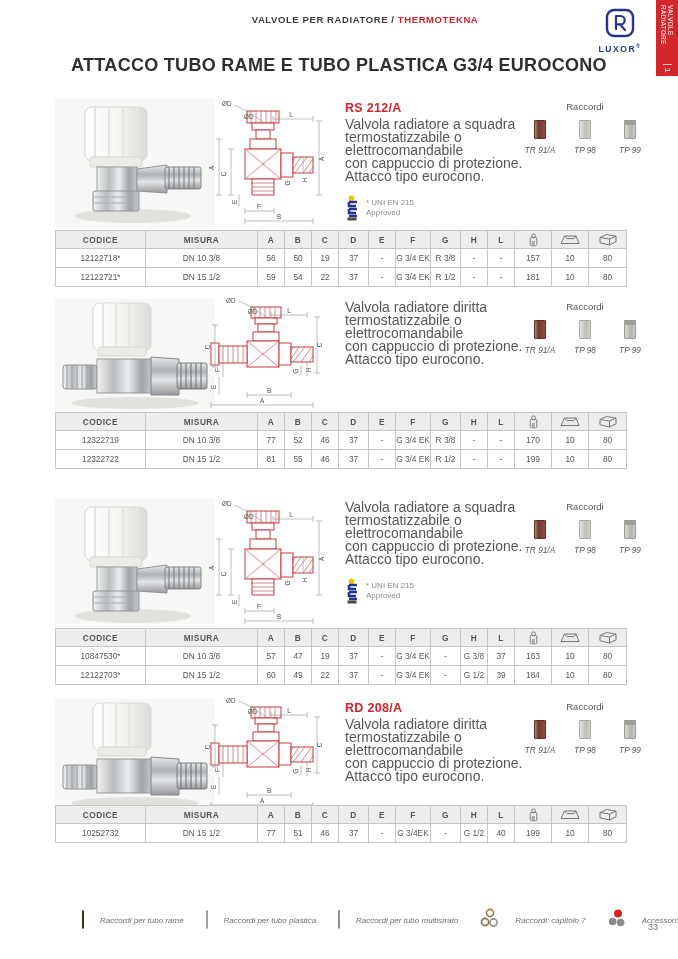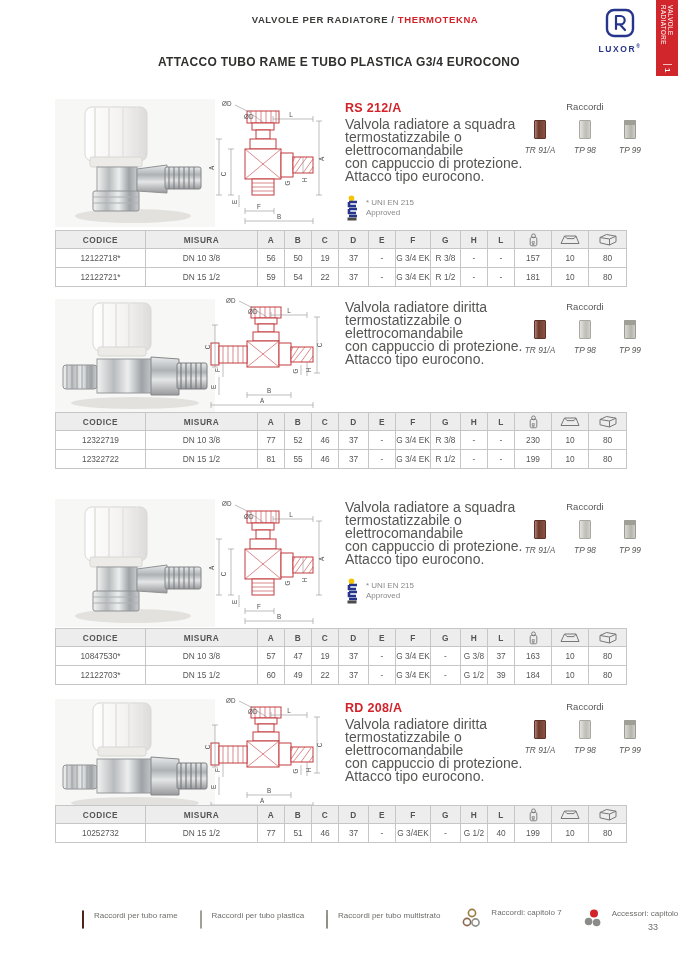--- a/index.html
+++ b/index.html
@@ -4,21 +4,21 @@
 <style>
   html,body{margin:0;padding:0;background:#fff;}
   body{font-family:"Liberation Sans", sans-serif; color:#58585a;}
   #page{position:relative;width:678px;height:959px;background:#fff;overflow:hidden;}
 
   
   .breadcrumb{position:absolute;top:14px;left:0;width:730px;text-align:center;
     font-size:9.5px;font-weight:bold;letter-spacing:.6px;color:#3c3c3b;}
   .breadcrumb .brand{color:#d2232a;}
   .page-title{position:absolute;top:55px;left:0;width:678px;text-align:center;
-    font-size:12px;font-weight:bold;letter-spacing:.3px;color:#2f2f2e;margin:0;}
+    font-size:18px;font-weight:bold;letter-spacing:.3px;color:#2f2f2e;margin:0;}
 
   .logo{position:absolute;top:8px;left:598px;width:44px;text-align:center;}
   .logo .word{font-size:8.5px;font-weight:bold;letter-spacing:1.6px;color:#27348b;margin-top:1px;}
   .logo sup{font-size:5px;}
 
   .side-tab{position:absolute;top:0;right:0;width:22px;height:76px;background:#d2262d;
     display:flex;flex-direction:column;align-items:center;justify-content:space-between;
     padding:5px 0 4px 0;box-sizing:border-box;}
   .side-tab .vtext{writing-mode:vertical-rl;font-size:6.3px;letter-spacing:.4px;color:#fff;}
   .side-tab .vnum{writing-mode:vertical-rl;font-size:8px;font-weight:bold;color:#fff;
@@ -62,21 +62,21 @@
   .spec-table th svg{vertical-align:middle;}
 
   
   .drawing svg .part{fill:#fff;stroke:#c43b3f;stroke-width:1;}
   .drawing svg .hatch{stroke:#c43b3f;stroke-width:.6;}
   .drawing svg .dim{stroke:#8a8a8a;stroke-width:.55;fill:none;}
   .drawing svg text{font-family:"Liberation Sans",sans-serif;font-size:6.3px;fill:#4a4a4a;}
 
   
   .legend{position:absolute;left:82px;top:908px;display:flex;align-items:center;gap:22px;}
-  .legend-item{display:flex;gap:10px;}
+  .legend-item{display:flex;align-items:center;gap:16px;font-style:italic;}
   .legend-item .txt{font-size:8px;color:#6d6d6b;white-space:nowrap;}
   .lg-cyl{width:7px;height:19px;border-radius:1px;}
   .lg-copper{background:linear-gradient(90deg,#a8776a 0%,#5e3024 40%,#7d4536 100%);border:1px solid #4d261c;}
   .lg-plastic{background:linear-gradient(90deg,#dcdcd6 0%,#b2b2aa 60%,#ccccc4 100%);border:1px solid #a0a098;}
   .lg-multi{background:linear-gradient(90deg,#cfcfc9 0%,#a8a8a0 60%,#c2c2ba 100%);border:1px solid #90908a;position:relative;}
   .lg-multi::before{content:"";position:absolute;left:-1px;top:-1px;right:-1px;height:5px;background:#98978f;}
   .page-num{position:absolute;left:648px;top:922px;font-size:9px;color:#6d6d6b;}
 </style>
 </head>
 <body>
@@ -411,21 +411,21 @@
               <td>DN 10 3/8</td>
               <td>77</td>
               <td>52</td>
               <td>46</td>
               <td>37</td>
               <td>-</td>
               <td>G 3/4 EK</td>
               <td>R 3/8</td>
               <td>-</td>
               <td>-</td>
-              <td>230</td>
+              <td>170</td>
               <td>10</td>
               <td>80</td>
             </tr>
             <tr>
               <td>12322722</td>
               <td>DN 15 1/2</td>
               <td>81</td>
               <td>55</td>
               <td>46</td>
               <td>37</td>

